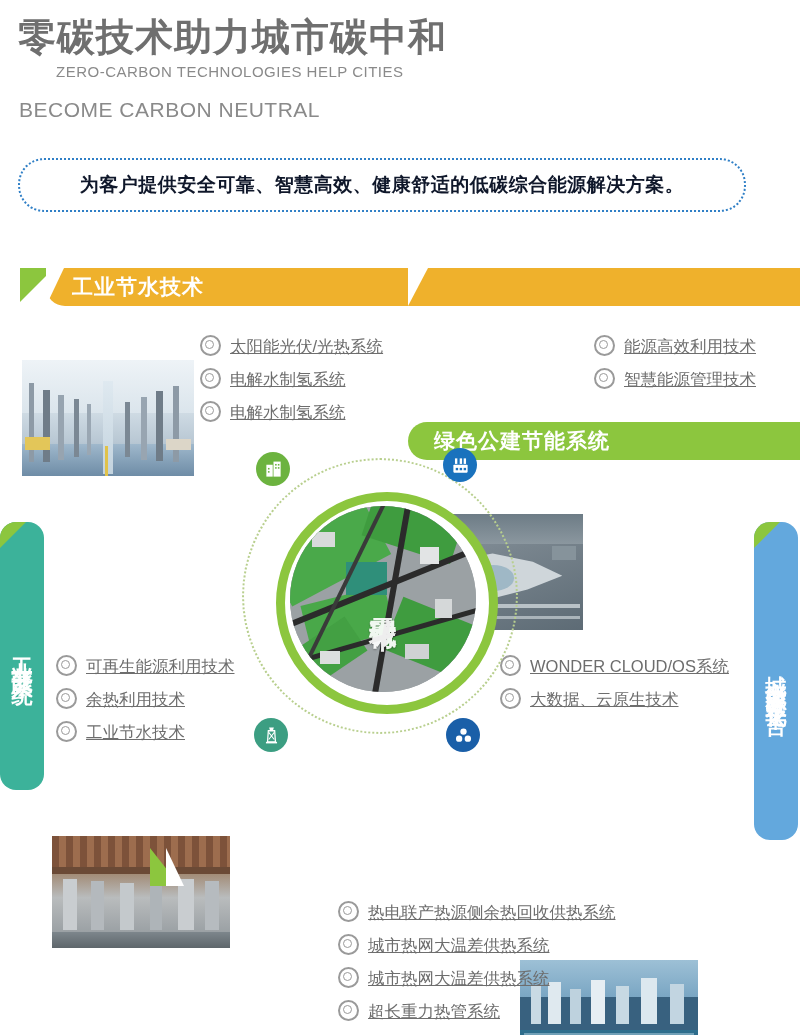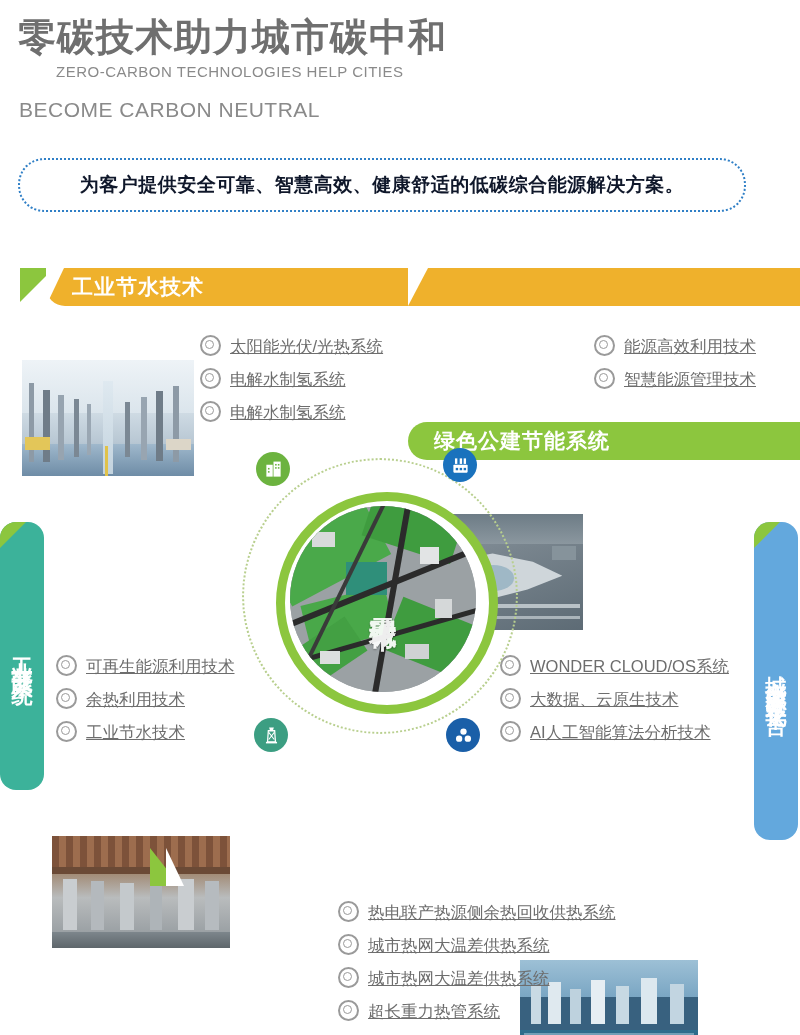--- a/index.html
+++ b/index.html
@@ -189,24 +189,20 @@
   <i style="left:2%;top:66%;width:96%;height:4px;background:#9fc3d6;opacity:.6;"></i>
 </div>
 <div class="list" style="left:500px;top:652px;">
   <div class="li">
       <span class="bullet"></span>
       <span>WONDER CLOUD/OS系统</span>
     </div>
   <div class="li">
       <span class="bullet"></span>
       <span>大数据、云原生技术</span>
-    </div>
-  <div class="li">
-      <span class="bullet"></span>
-      <span>AI人工智能算法分析技术</span>
     </div>
 </div>
 
 <div class="abs" id="center-wrap">
   <div id="dotted-ring"></div>
   <div id="green-ring"></div>
   <div id="map">
     <i class="seg" style="left:0;top:0;width:100%;height:100%;background:#9ba1a4;"></i>
     <i class="seg" style="left:-10%;top:8%;width:60%;height:34%;background:#4aa94a;transform:rotate(-28deg);"></i>
     <i class="seg" style="left:42%;top:-6%;width:50%;height:30%;background:#3f9c3f;transform:rotate(18deg);"></i>

